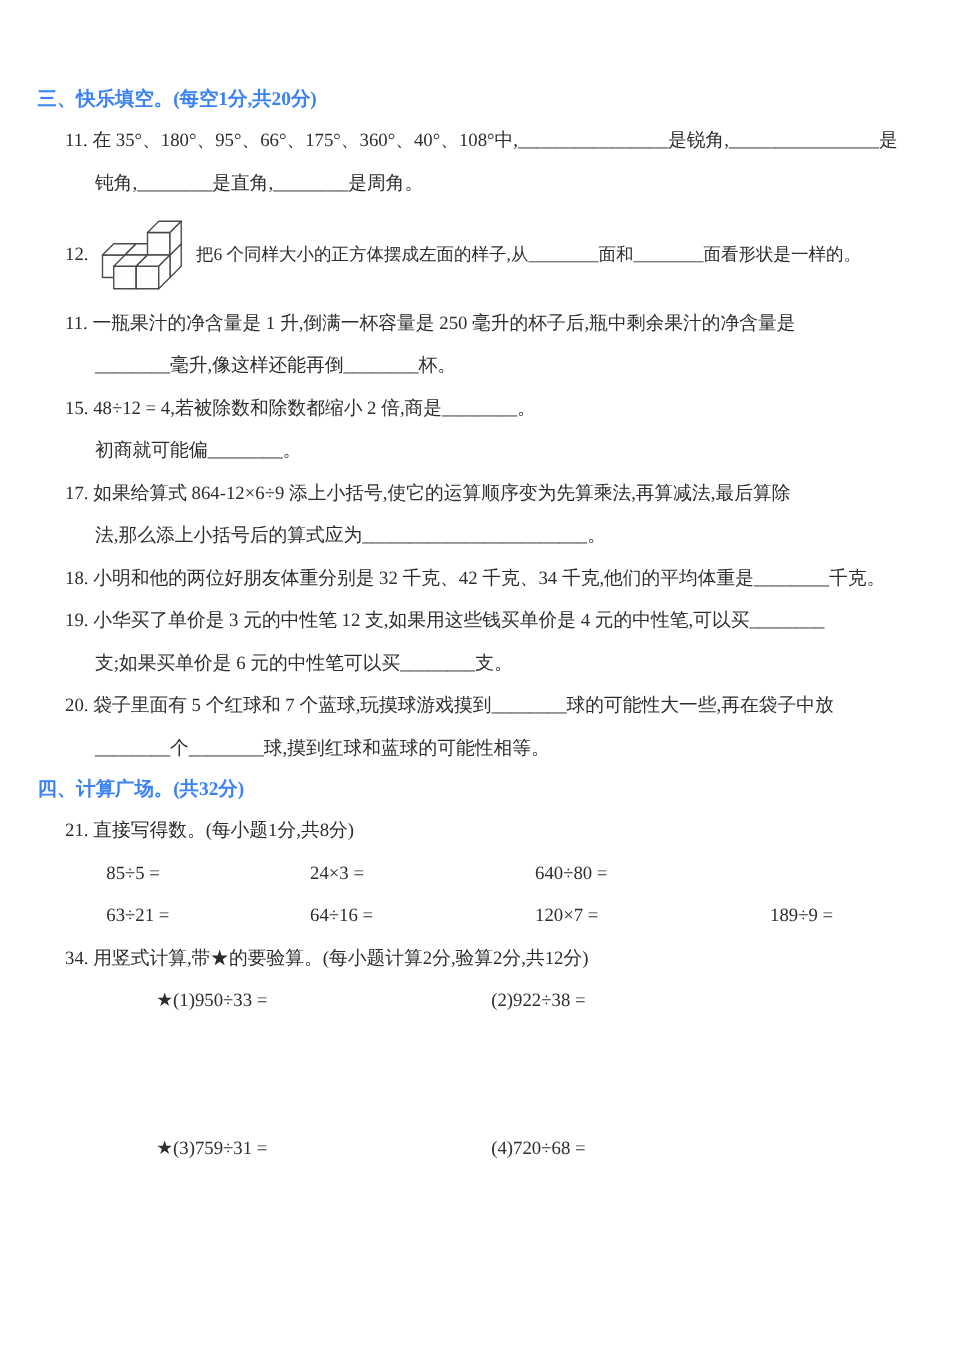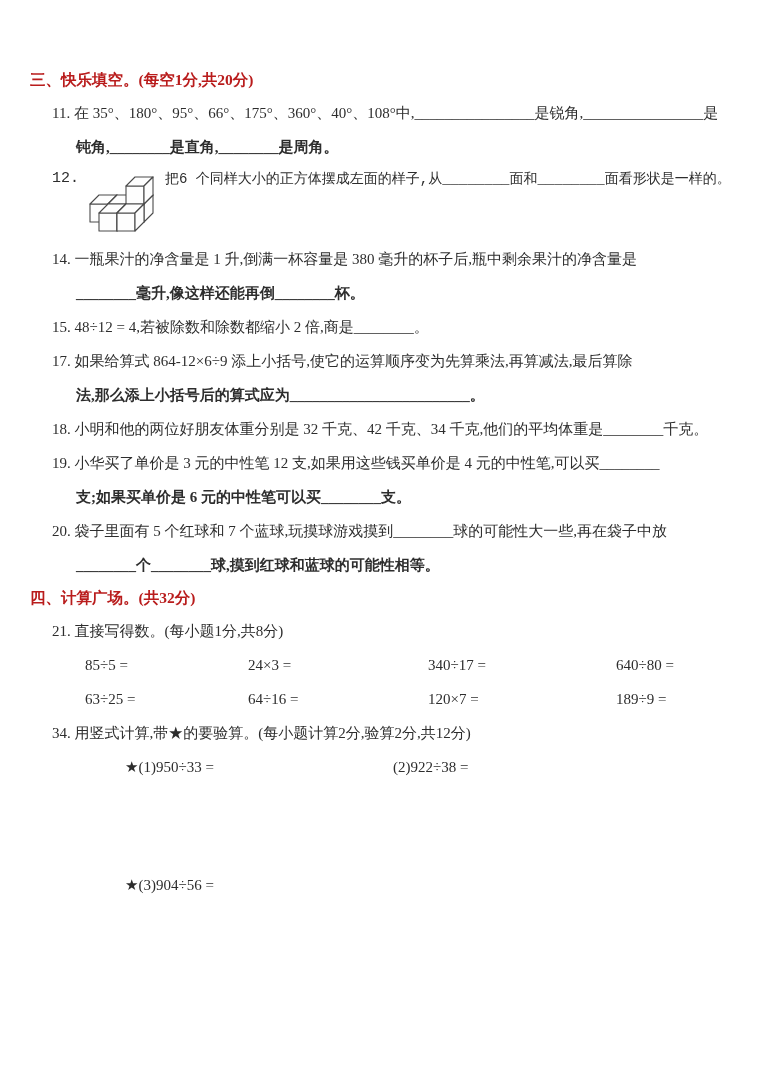--- a/index.html
+++ b/index.html
@@ -7,37 +7,37 @@
     width:776px;height:1079px;
     background:#ffffff;
     color:#2d2d2d;
     font-family:"Liberation Serif","DejaVu Serif",serif;
     font-size:15px;
     overflow:hidden;
   }
   .page{padding:64px 20px 0 30px;}
   .sec-heading{
     font-weight:bold;
-    color:#b91c1c;
+    color:#3b82f6;
     font-size:15.5px;
     line-height:32px;
     white-space:nowrap;
   }
   .line{
     line-height:34px;
     white-space:nowrap;
     padding-left:22px;
   }
-  .line.cont{padding-left:46px;font-weight:bold;}
+  .line.cont{padding-left:46px;}
   .q12-row{
     display:flex;
+    align-items:center;
     padding-left:22px;
     margin:6px 0 4px 0;
     white-space:nowrap;
-    font-family:Liberation Mono, monospace;
   }
   .q12-row .qnum{margin-right:2px;}
   .q12-row .fig{flex:0 0 auto;margin-right:4px;}
   .q12-row .qtext{font-size:14px;}
   .calc-grid{
     display:grid;
     grid-template-columns:163px 180px 188px 1fr;
     padding-left:55px;
     line-height:34px;
   }
@@ -82,57 +82,58 @@
           <polygon points="36,60 36,42 45,33 45,51"></polygon>
         <polygon points="36,60 54,60 54,42 36,42"></polygon>
           <polygon points="36,42 54,42 63,33 45,33"></polygon>
           <polygon points="54,60 54,42 63,33 63,51"></polygon>
       </svg>
     </span>
     <span class="qtext">把6 个同样大小的正方体摆成左面的样子,从________面和________面看形状是一样的。</span>
   </div>
 
 
-  <div class="line">14. 一瓶果汁的净含量是 1 升,倒满一杯容量是 380 毫升的杯子后,瓶中剩余果汁的净含量是</div>
+  <div class="line">11. 一瓶果汁的净含量是 1 升,倒满一杯容量是 250 毫升的杯子后,瓶中剩余果汁的净含量是</div>
   <div class="line cont">________毫升,像这样还能再倒________杯。</div>
 
   <div class="line">15. 48÷12 = 4,若被除数和除数都缩小 2 倍,商是________。</div>
 
+  <div class="line cont">初商就可能偏________。</div>
 
   <div class="line">17. 如果给算式 864-12×6÷9 添上小括号,使它的运算顺序变为先算乘法,再算减法,最后算除</div>
   <div class="line cont">法,那么添上小括号后的算式应为________________________。</div>
 
   <div class="line">18. 小明和他的两位好朋友体重分别是 32 千克、42 千克、34 千克,他们的平均体重是________千克。</div>
 
   <div class="line">19. 小华买了单价是 3 元的中性笔 12 支,如果用这些钱买单价是 4 元的中性笔,可以买________</div>
   <div class="line cont">支;如果买单价是 6 元的中性笔可以买________支。</div>
 
   <div class="line">20. 袋子里面有 5 个红球和 7 个蓝球,玩摸球游戏摸到________球的可能性大一些,再在袋子中放</div>
   <div class="line cont">________个________球,摸到红球和蓝球的可能性相等。</div>
 
   <div class="sec-heading">四、计算广场。(共32分)</div>
 
   <div class="line">21. 直接写得数。(每小题1分,共8分)</div>
 
   <div class="calc-grid">
     <span>85÷5 =</span>
     <span>24×3 =</span>
-    <span>340÷17 =</span>
     <span>640÷80 =</span>
   </div>
   <div class="calc-grid">
-    <span>63÷25 =</span>
+    <span>63÷21 =</span>
     <span>64÷16 =</span>
     <span>120×7 =</span>
     <span>189÷9 =</span>
   </div>
 
   <div class="line">34. 用竖式计算,带★的要验算。(每小题计算2分,验算2分,共12分)</div>
 
   <div class="vert-grid">
     <span>★(1)950÷33 =</span>
     <span>(2)922÷38 =</span>
   </div>
   <div class="vert-grid second">
-    <span>★(3)904÷56 =</span>
+    <span>★(3)759÷31 =</span>
+    <span>(4)720÷68 =</span>
   </div>
 
 </div>
 
 </body></html>

